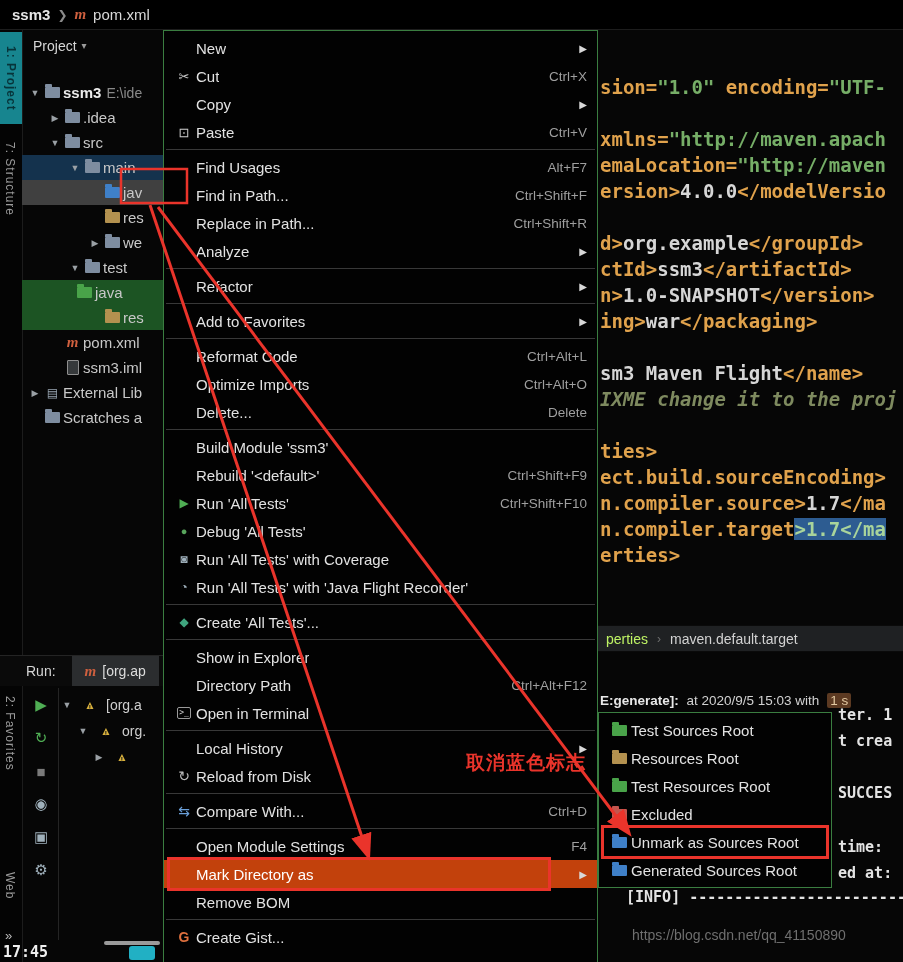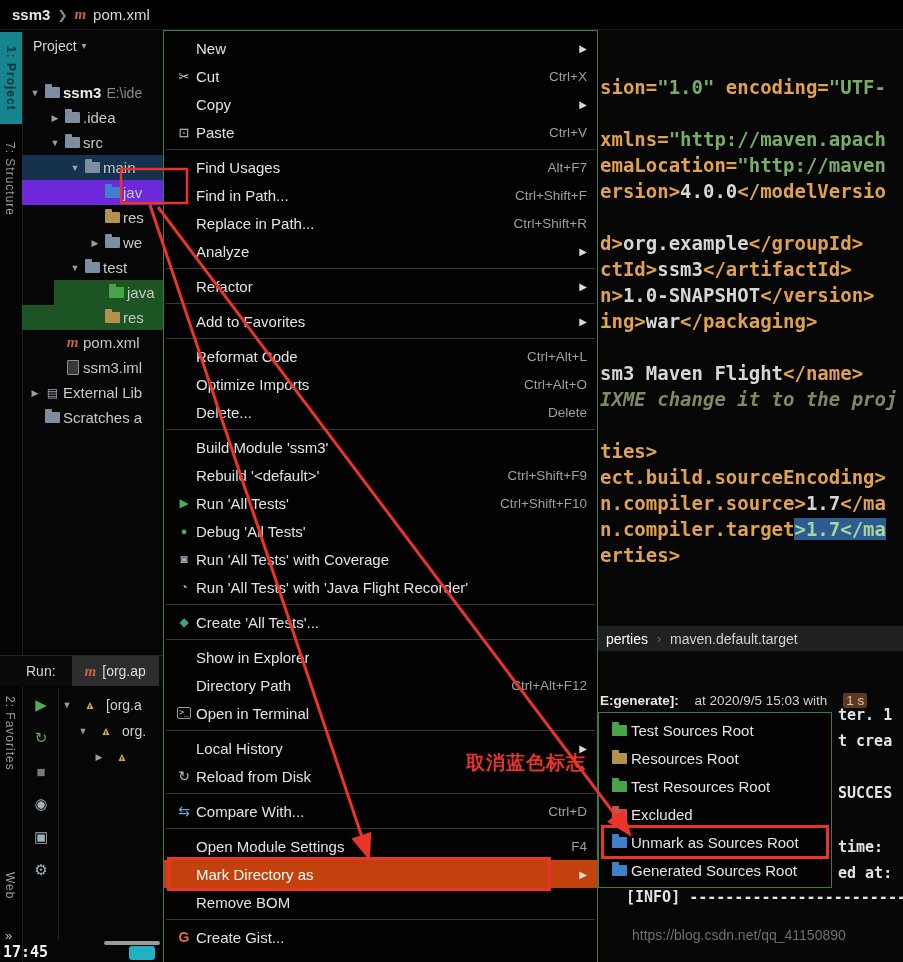--- a/index.html
+++ b/index.html
@@ -65,38 +65,38 @@
   .seg.tag{color:#e0a24c;}
   .seg.str{color:#76ae67;}
   .seg.txt{color:#d6d6d6;}
   .seg.cmt{color:#7e8a5f;font-style:italic;}
   .seg.url{color:#d6d6d6;text-decoration:underline;}
   .seg.sel{background:#2d5c91;color:#a9d49b;}
 
   #ed-breadcrumb{left:560px;top:625px;width:343px;height:27px;background:#1f2123;border-top:1px solid #0a0a0a;
                  border-bottom:1px solid #0a0a0a;display:flex;align-items:center;gap:9px;
                  padding-left:46px;box-sizing:border-box;font-size:14px;z-index:4;}
-  #ed-breadcrumb .bc1{color:#ffffff;}
+  #ed-breadcrumb .bc1{color:#bef264;}
   #ed-breadcrumb .bc-sep{color:#6f6f6f;font-size:12px;}
   #ed-breadcrumb .bc2{color:#d2d2d2;}
 
   
   #run-header{left:0;top:655px;width:598px;height:30px;background:#0a0a0a;border-top:1px solid #242424;
               display:flex;align-items:center;z-index:3;}
   #run-header .run-lbl{color:#d5d5d5;font-size:14px;margin-left:26px;}
   .run-tab{margin-left:16px;height:30px;display:flex;align-items:center;gap:6px;background:#2b2d2f;
            padding:0 13px;font-size:14px;color:#dcdcdc;}
   #run-toolbar{left:24px;top:692px;width:34px;z-index:3;}
   .tb-btn{position:absolute;left:0;width:34px;height:26px;display:flex;align-items:center;justify-content:center;font-size:15px;}
   #run-divider{left:58px;top:688px;width:1px;height:252px;background:#242424;z-index:3;}
   #run-tree{left:60px;top:692px;z-index:3;}
   .run-row{position:absolute;height:26px;display:flex;align-items:center;gap:4px;color:#cfcfcf;font-size:14px;white-space:nowrap;}
 
   
-  #console-title{left:600px;top:693px;display:flex;align-items:center;gap:12px;z-index:6;
+  #console-title{left:600px;top:693px;display:flex;align-items:center;gap:4px;z-index:6;
                  font-size:13.5px;font-weight:bold;color:#e8e8e8;white-space:pre;}
   #console-title .ct-rest{font-weight:normal;color:#d2d2d2;}
   #console-title .ct-badge{background:#5c3a22;color:#e3c9a2;padding:0 3px;border-radius:2px;font-weight:normal;}
   .console-frag{position:absolute;font-family:"DejaVu Sans Mono",monospace;font-size:15px;font-weight:bold;
                 color:#e3e3e3;z-index:6;white-space:pre;}
   #watermark{left:632px;top:927px;color:#6f6f6f;font-size:14px;z-index:8;}
 
   
   #hscroll{left:104px;top:941px;width:56px;height:4px;background:#9a9a9a;border-radius:2px;z-index:3;}
   #ts{left:3px;top:943px;color:#f0f0f0;font-weight:bold;font-size:15px;z-index:3;font-family:"DejaVu Sans Mono",monospace;}
@@ -153,21 +153,21 @@
         </span>
         <span class="tr-label">src</span>
       </div>
       <div class="tree-row" style="top: 155px; padding-left: 46px; background: rgb(20, 50, 77);">
         <span class="tr-chev">▼</span>
         <span class="mi-icon">
           <span class="fi" style="background: rgb(126, 141, 160);"></span>
         </span>
         <span class="tr-label">main</span>
       </div>
-      <div class="tree-row" style="top: 180px; padding-left: 66px; background: #6d28d9;">
+      <div class="tree-row" style="top: 180px; padding-left: 66px; background: #404040;">
         <span class="tr-chev"></span>
         <span class="mi-icon">
           <span class="fi" style="background: rgb(63, 128, 200);"></span>
         </span>
         <span class="tr-label">jav</span>
       </div>
       <div class="tree-row" style="top: 205px; padding-left: 66px;">
         <span class="tr-chev"></span>
         <span class="mi-icon">
           <span class="fi" style="background: rgb(179, 145, 79);"></span>
@@ -181,21 +181,21 @@
         </span>
         <span class="tr-label">we</span>
       </div>
       <div class="tree-row" style="top: 255px; padding-left: 46px;">
         <span class="tr-chev">▼</span>
         <span class="mi-icon">
           <span class="fi" style="background: rgb(126, 141, 160);"></span>
         </span>
         <span class="tr-label">test</span>
       </div>
-      <div class="tree-row" style="top: 280px; padding-left: 38px; background: rgb(28, 84, 35); margin-left: 32px;">
+      <div class="tree-row" style="top: 280px; padding-left: 38px; background: rgb(28, 84, 35);">
         <span class="tr-chev"></span>
         <span class="mi-icon">
           <span class="fi" style="background: rgb(73, 163, 73);"></span>
         </span>
         <span class="tr-label">java</span>
       </div>
       <div class="tree-row" style="top: 305px; padding-left: 66px; background: rgb(28, 84, 35);">
         <span class="tr-chev"></span>
         <span class="mi-icon">
           <span class="fi" style="background: rgb(179, 145, 79);"></span>

